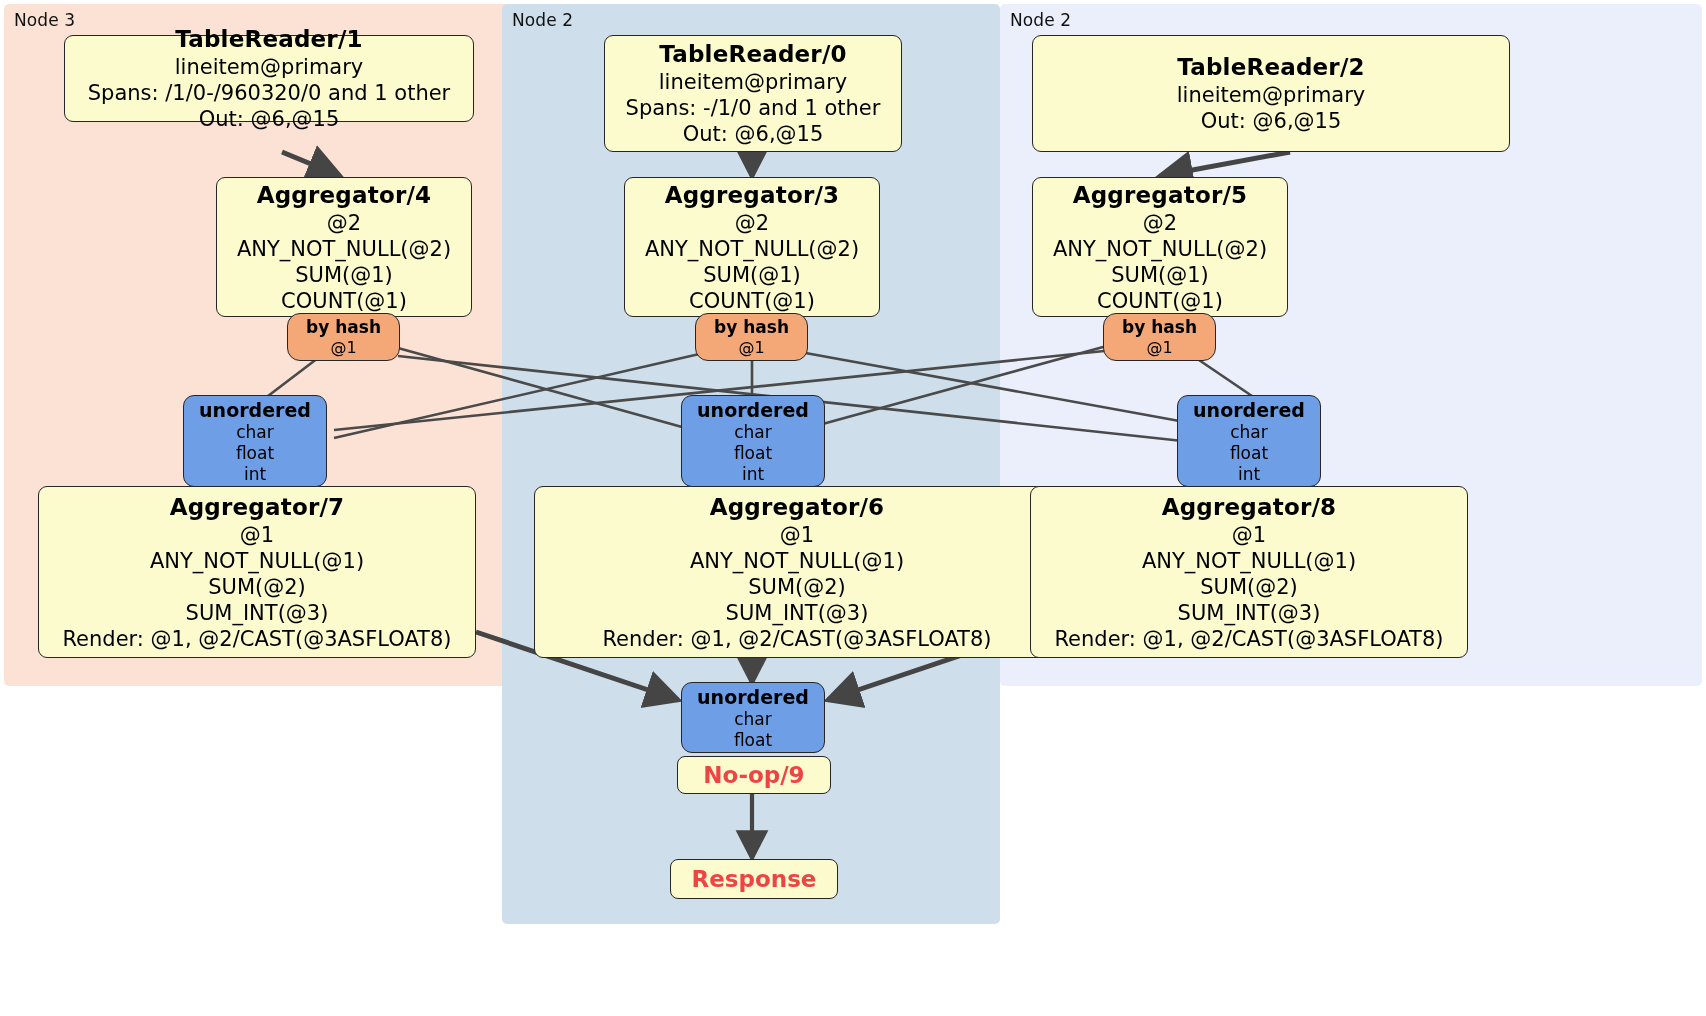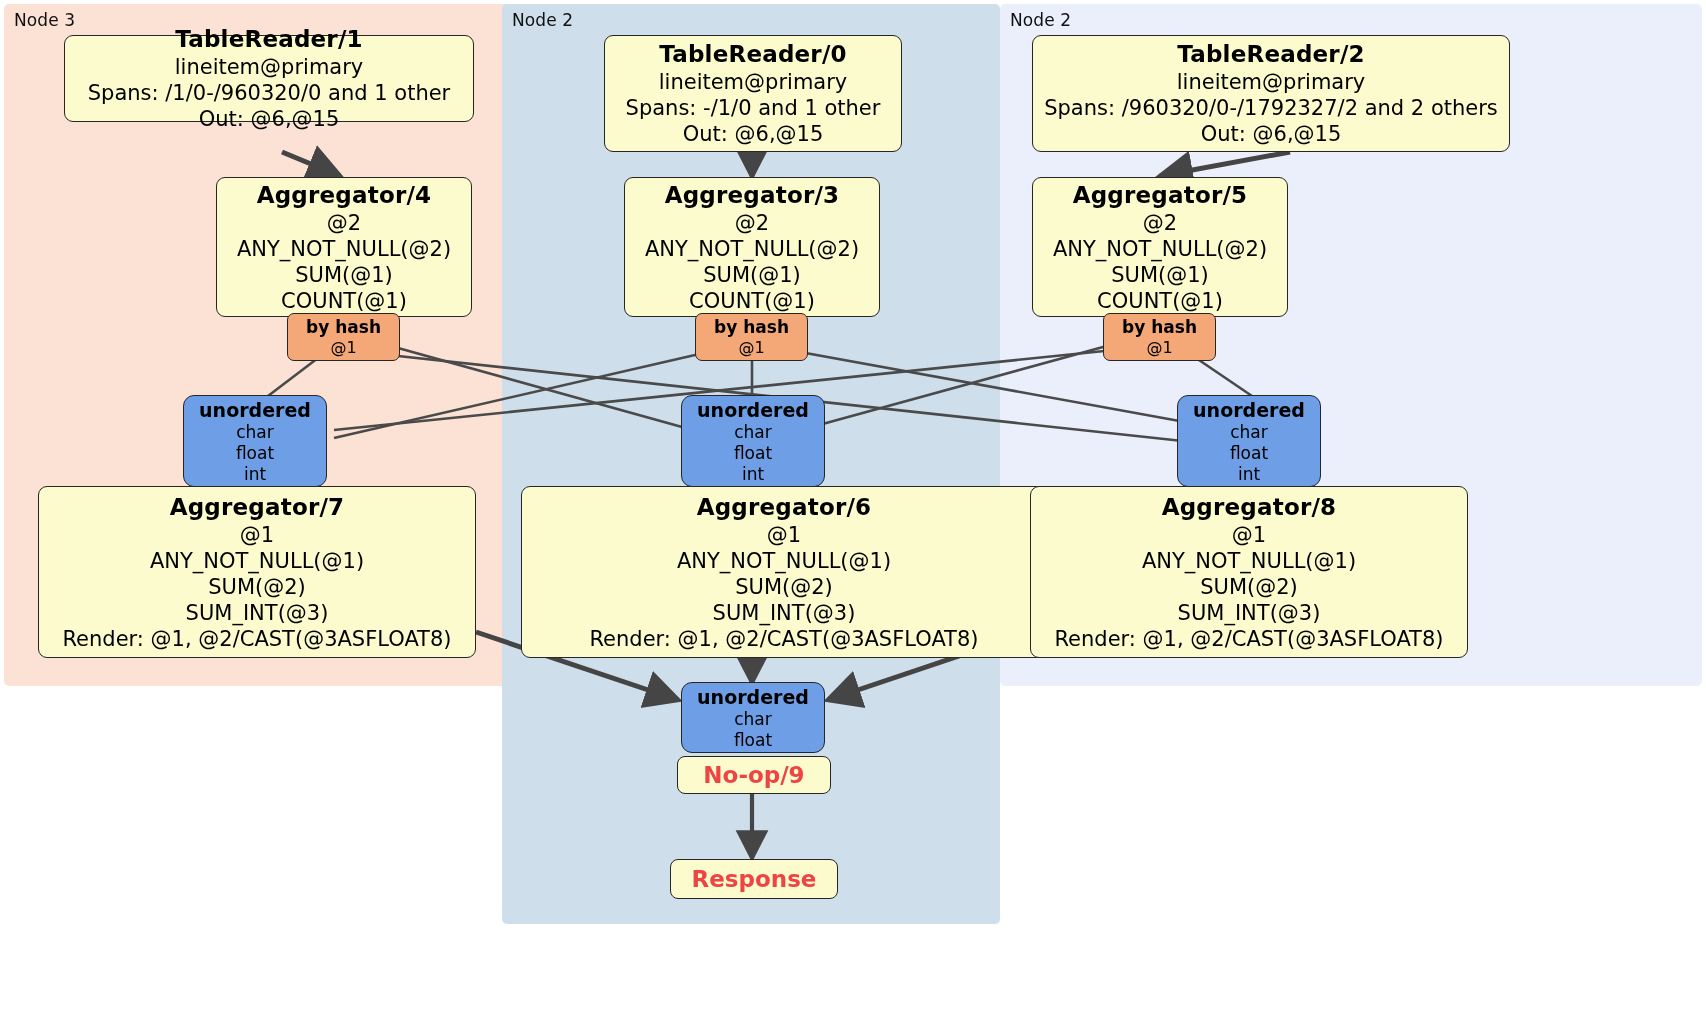--- a/index.html
+++ b/index.html
@@ -27,21 +27,21 @@
     text-align:center;color:#000;
   }
   .proc{
     background:#fbfbce;border:1.6px solid #262626;border-radius:9px;
     font-size:20px;line-height:25.5px;
   }
   .proc .title{font-weight:bold;font-size:23px;line-height:29px;letter-spacing:.2px;}
   .proc .line{font-size:21px;line-height:26px;font-weight:400;}
 
   .router{
-    background:#f4a877;border:1.6px solid #262626;border-radius:7px;
+    background:#f4a877;border:1.6px solid #262626;border-radius:13px;
     font-size:16px;line-height:20px;
   }
   .router .title{font-weight:bold;font-size:17px;line-height:21px;}
   .router .line{font-size:16px;line-height:20px;}
 
   .sync{
     background:#6e9ee6;border:1.6px solid #262626;border-radius:11px;
     font-size:17px;line-height:21px;
   }
   .sync .title{font-weight:bold;font-size:19px;line-height:24px;}
@@ -122,21 +122,20 @@
   <div class="node proc z-mid" style="left:604px;top:35px;width:298px;height:117px;">
     <div class="title">TableReader/0</div>
     <div class="line">lineitem@primary</div>
     <div class="line">Spans: -/1/0 and 1 other</div>
     <div class="line">Out: @6,@15</div>
   </div>
 
   <div class="node proc z-mid" style="left:1032px;top:35px;width:478px;height:117px;">
     <div class="title">TableReader/2</div>
     <div class="line">lineitem@primary</div>
-    <div class="line">Spans: /960320/0-/1792327/2 and 2 others</div>
     <div class="line">Out: @6,@15</div>
   </div>
 
   <div class="node proc z-low" style="left:216px;top:177px;width:256px;height:140px;">
     <div class="title">Aggregator/4</div>
     <div class="line">@2</div>
     <div class="line">ANY_NOT_NULL(@2)</div>
     <div class="line">SUM(@1)</div>
     <div class="line">COUNT(@1)</div>
   </div>
@@ -195,21 +194,21 @@
 
   <div class="node proc z-mid" style="left:38px;top:486px;width:438px;height:172px;">
     <div class="title">Aggregator/7</div>
     <div class="line">@1</div>
     <div class="line">ANY_NOT_NULL(@1)</div>
     <div class="line">SUM(@2)</div>
     <div class="line">SUM_INT(@3)</div>
     <div class="line">Render: @1, @2/CAST(@3ASFLOAT8)</div>
   </div>
 
-  <div class="node proc z-mid" style="left:521px;top:486px;width:526px;height:172px;">
+  <div class="node proc z-mid" style="left:534px;top:486px;width:526px;height:172px;">
     <div class="title">Aggregator/6</div>
     <div class="line">@1</div>
     <div class="line">ANY_NOT_NULL(@1)</div>
     <div class="line">SUM(@2)</div>
     <div class="line">SUM_INT(@3)</div>
     <div class="line">Render: @1, @2/CAST(@3ASFLOAT8)</div>
   </div>
 
   <div class="node proc z-mid" style="left:1030px;top:486px;width:438px;height:172px;">
     <div class="title">Aggregator/8</div>

